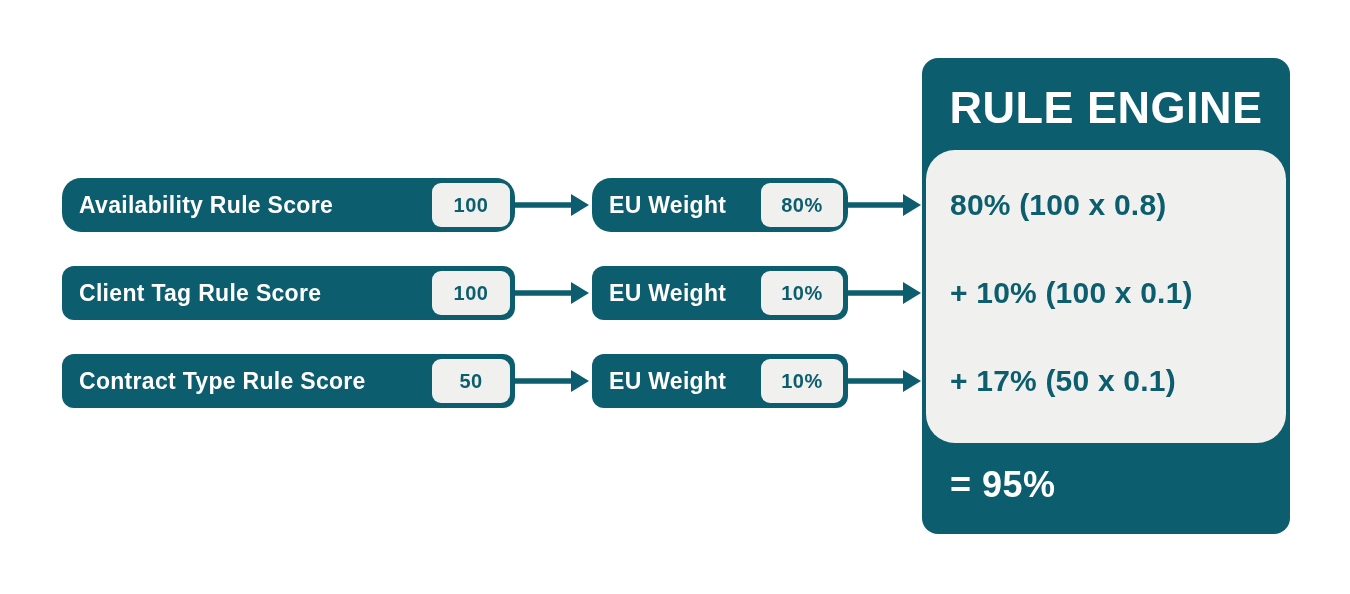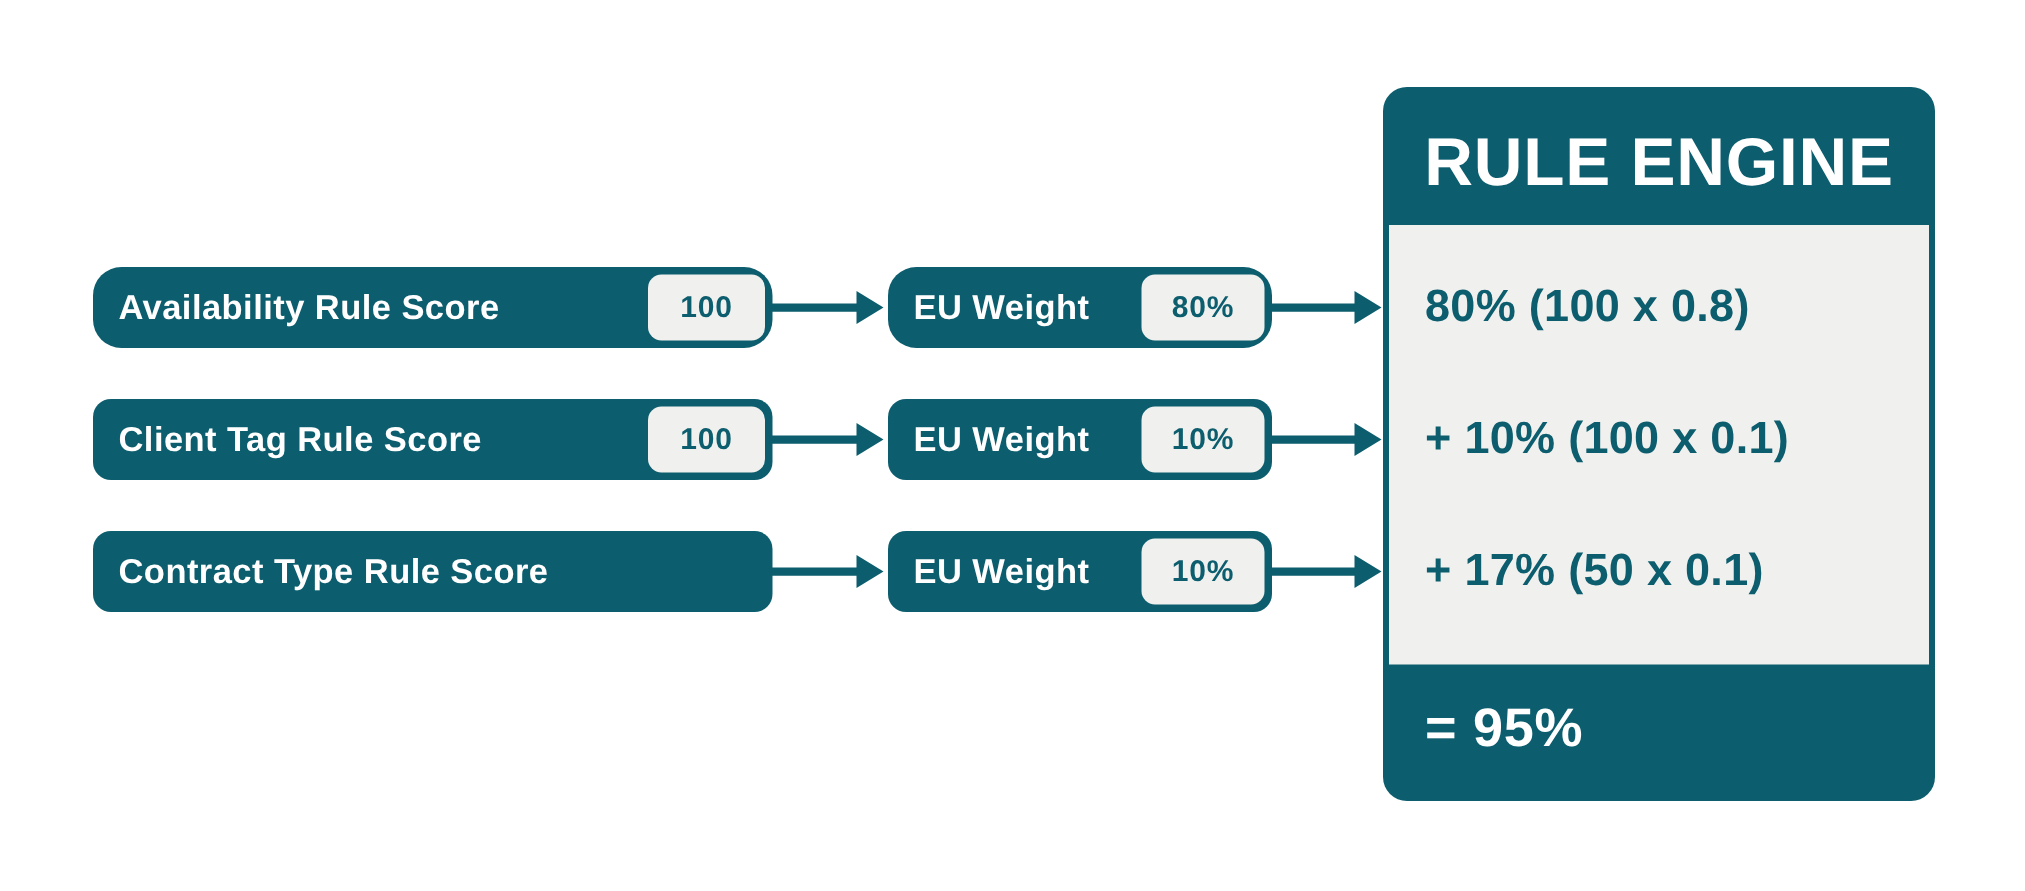--- a/index.html
+++ b/index.html
@@ -58,20 +58,21 @@
   }
   .engine-title{
     position:absolute;top:0;left:0;right:0;height:100px;
     display:flex;align-items:center;justify-content:center;
     color:var(--white);
     font-size:45px;letter-spacing:.5px;white-space:nowrap;
   }
   .engine-content{
     position:absolute;left:4px;right:4px;top:92px;height:293px;
     background:var(--light);
+    border-radius:29px;
   }
   .formula{
     position:absolute;left:24px;
     transform:translateY(-50%);
     color:var(--teal);
     font-size:30px;letter-spacing:.2px;white-space:nowrap;
   }
   .f0{top:55px;}
   .f1{top:143px;}
   .f2{top:231px;}
@@ -116,20 +117,21 @@
     <span class="pill-label">EU Weight</span>
     <span class="value-box">10%</span>
   </div>
   <svg class="arrow arrow2 arow1" height="30" viewBox="0 0 77 30">
     <line x1="0" y1="15" x2="61" y2="15"></line>
     <polygon points="58,4 58,26 76,15"></polygon>
   </svg>
 
   <div class="pill score-pill row2">
     <span class="pill-label">Contract Type Rule Score</span>
+    <span class="value-box">50</span>
   </div>
   <svg class="arrow arrow1 arow2" height="30" viewBox="0 0 77 30">
     <line x1="0" y1="15" x2="61" y2="15"></line>
     <polygon points="58,4 58,26 76,15"></polygon>
   </svg>
   <div class="pill eu-pill row2">
     <span class="pill-label">EU Weight</span>
     <span class="value-box">10%</span>
   </div>
   <svg class="arrow arrow2 arow2" height="30" viewBox="0 0 77 30">

